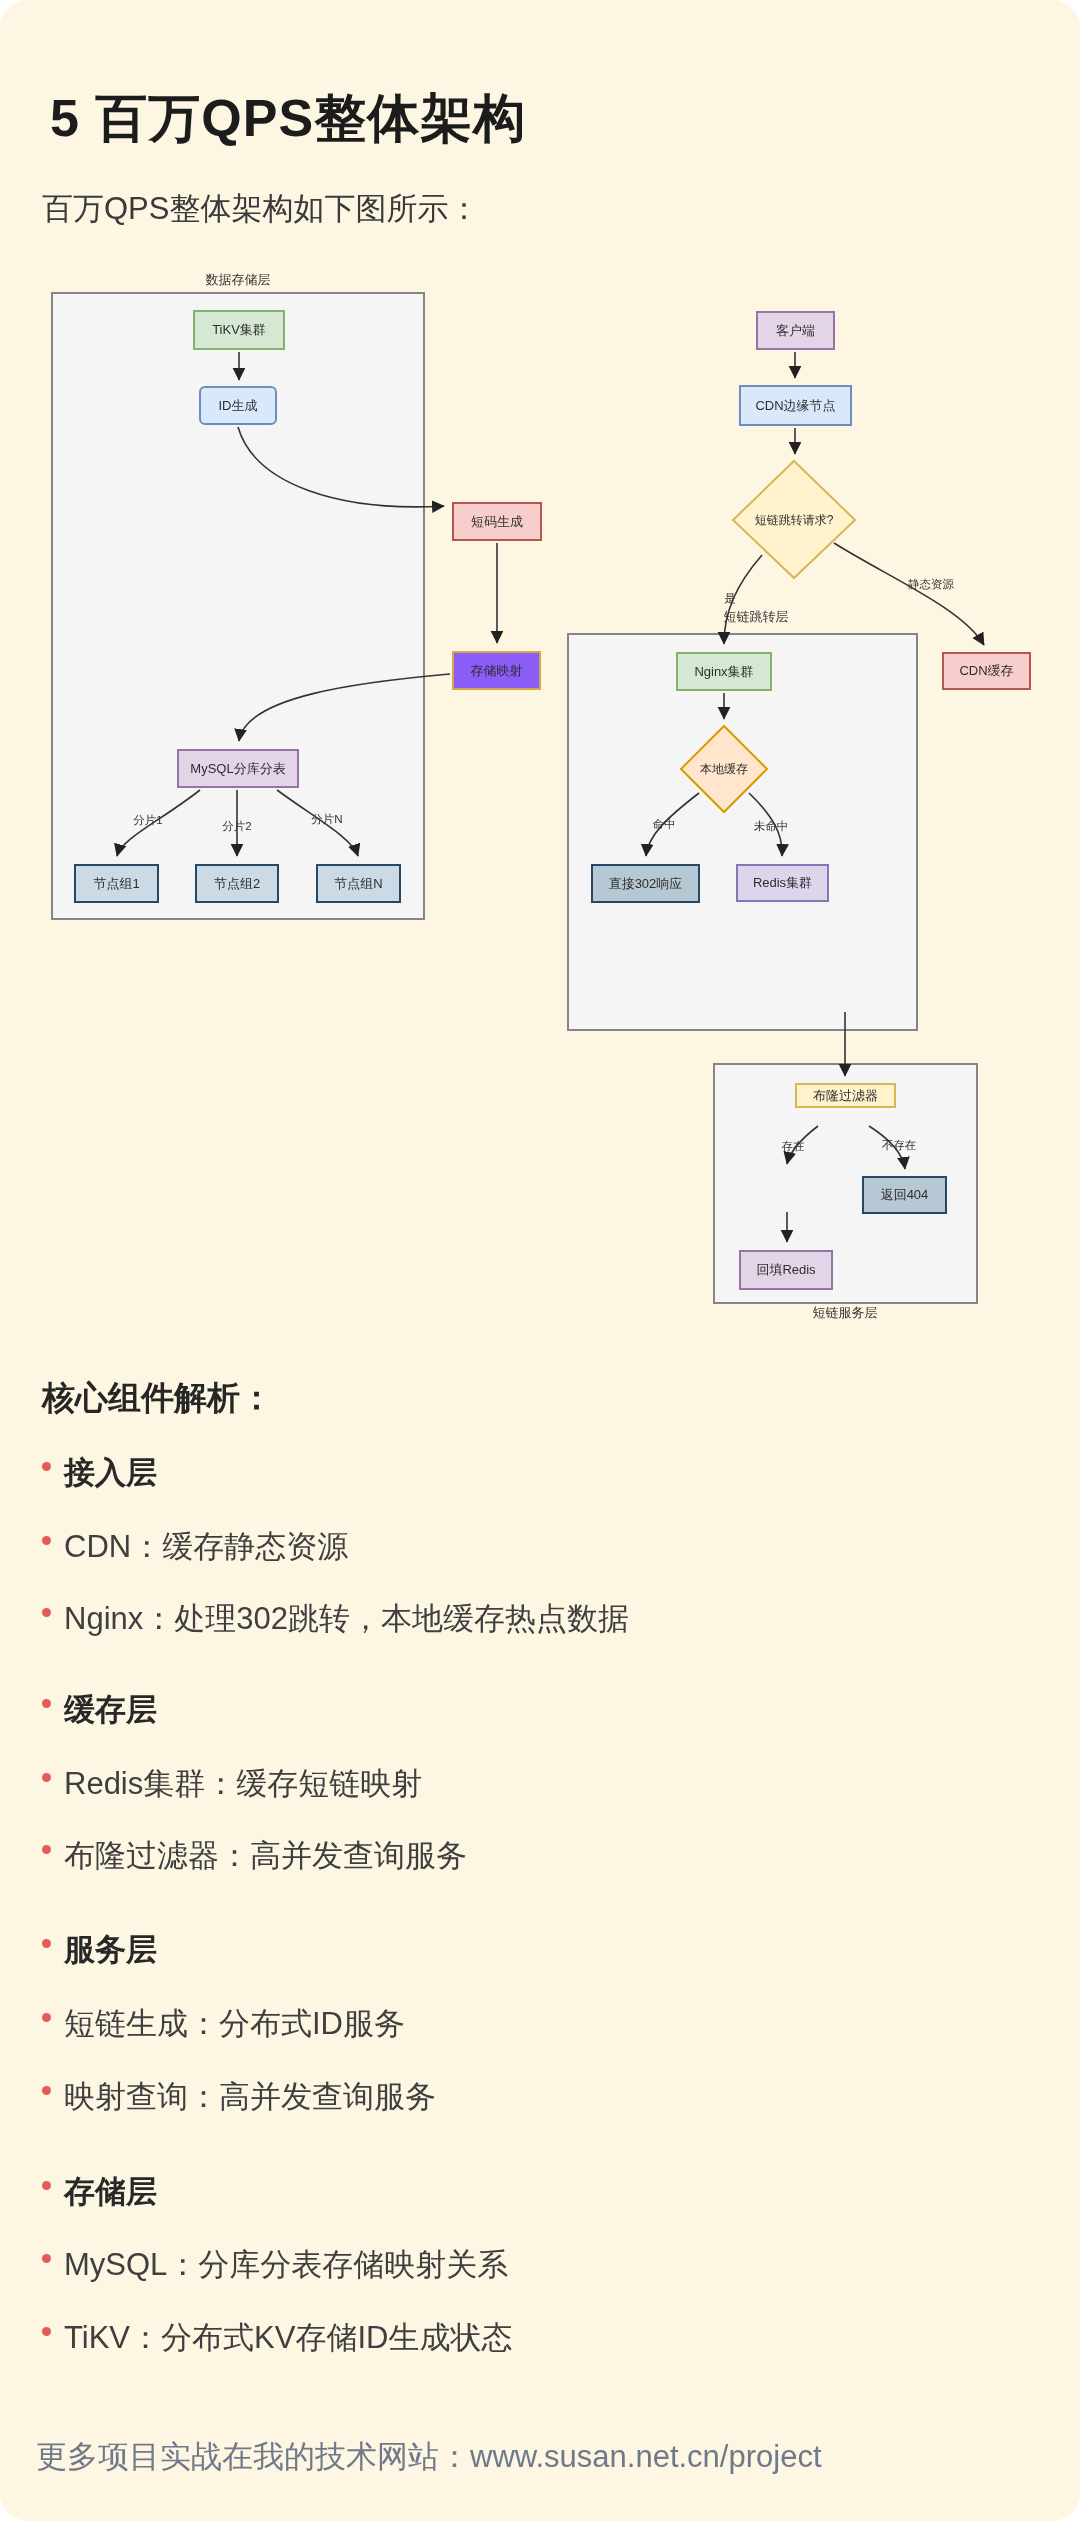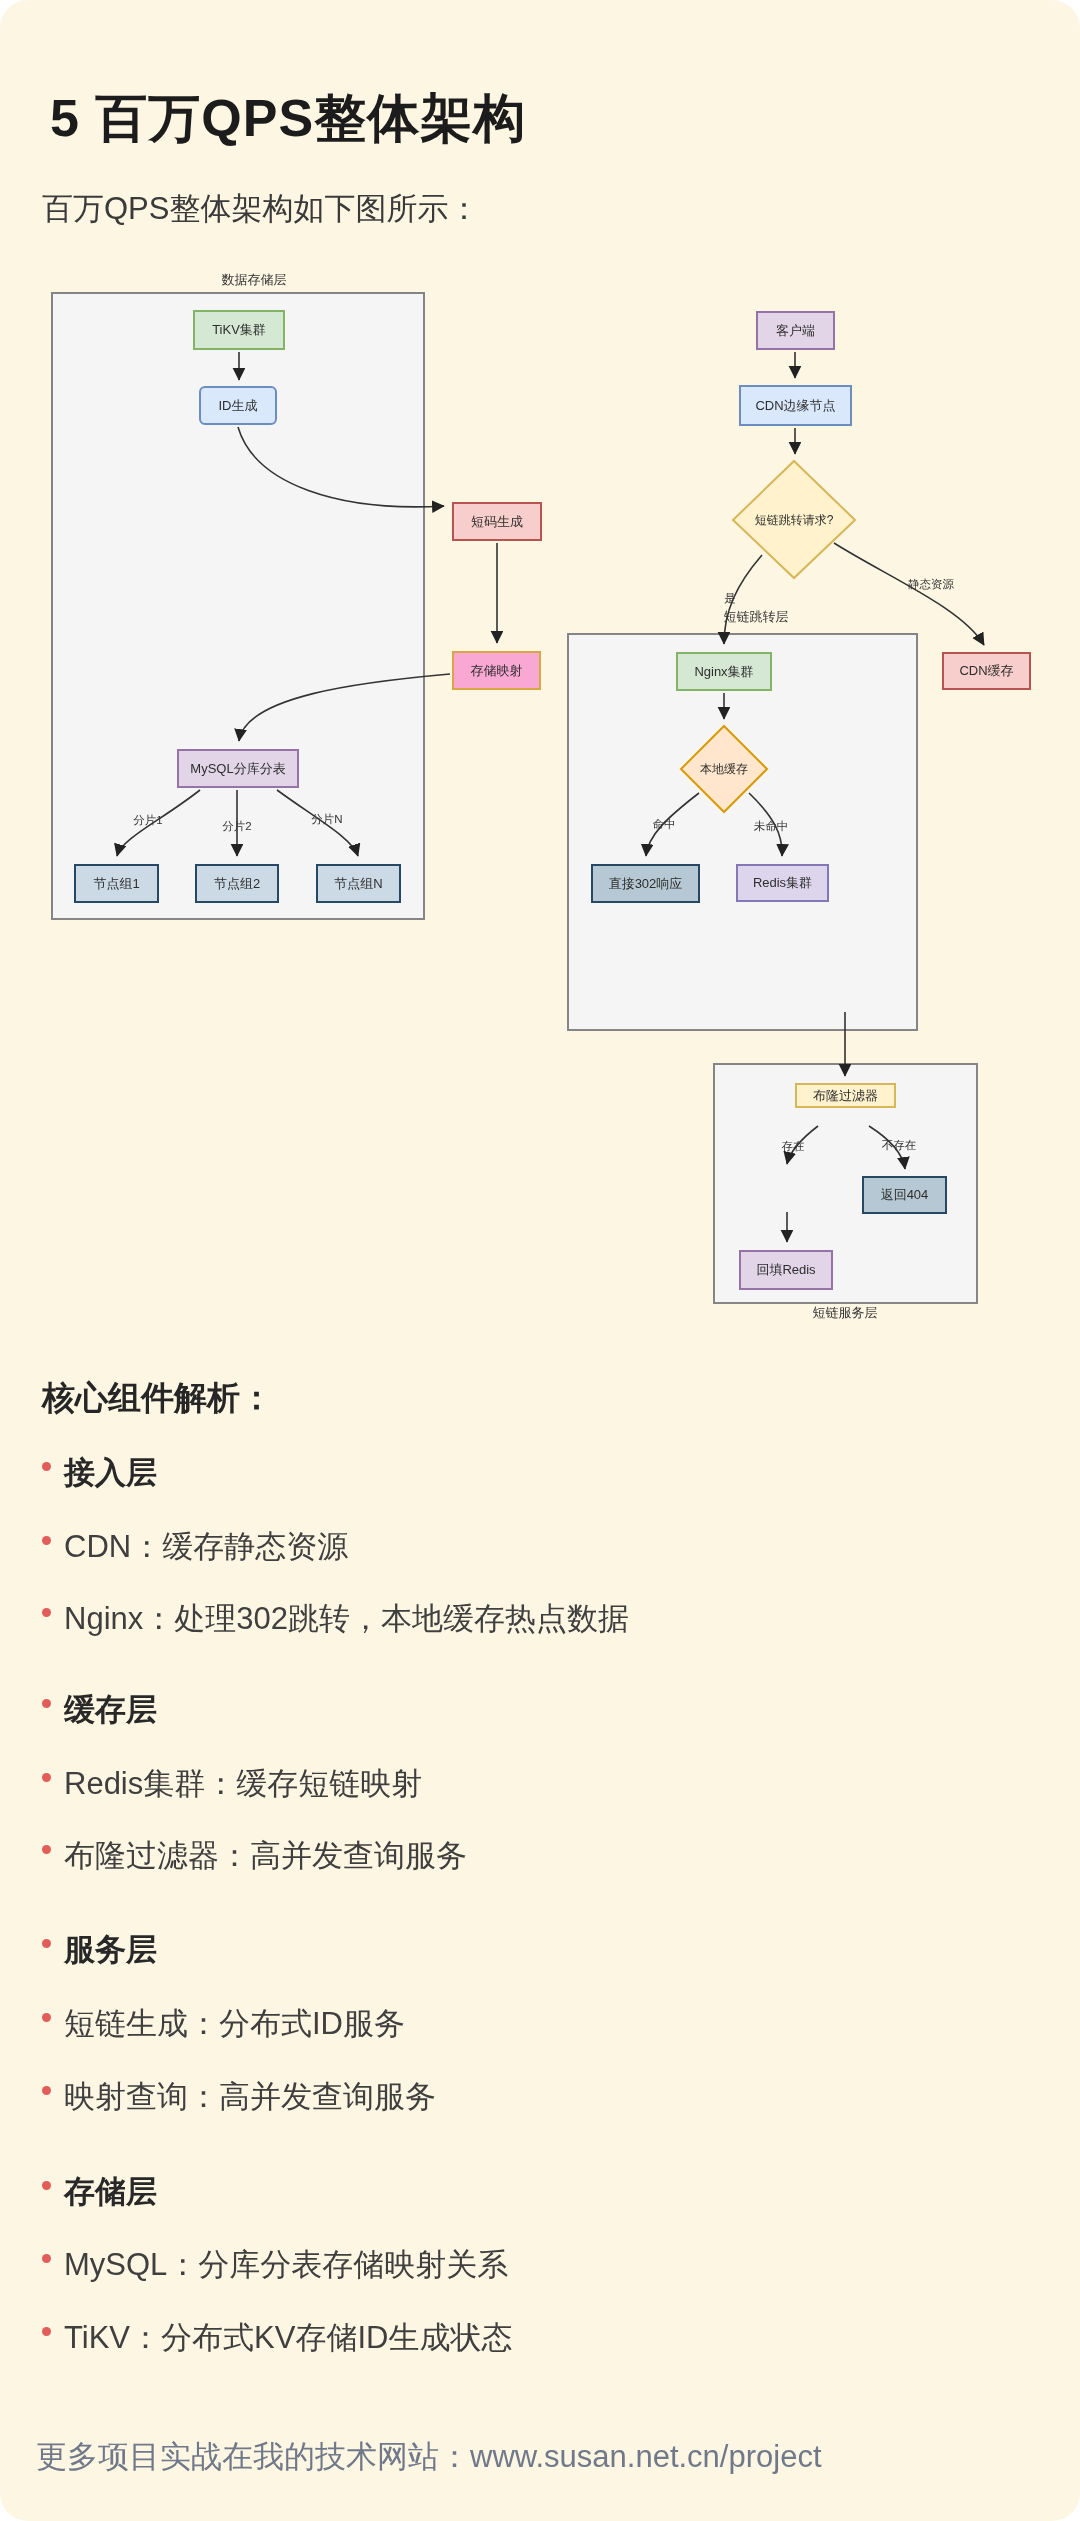--- a/index.html
+++ b/index.html
@@ -18,21 +18,21 @@
   .elabel{position:absolute;transform:translate(-50%,-50%);font-size:11.5px;color:#333;white-space:nowrap;}
   .clabel{position:absolute;transform:translate(-50%,-50%);font-size:13px;color:#333;white-space:nowrap;}
 
   .green{background:#d5e8d4;border-color:#82b366;}
   .blue{background:#dae8fc;border-color:#6c8ebf;}
   .red{background:#f8cecc;border-color:#b85450;}
   .purple{background:#e1d5e7;border-color:#9673a6;}
   .lavender{background:#dcd5ec;border-color:#8378b5;}
   .steel{background:#b6c8d3;border-color:#274864;}
   .steel-light{background:#ccdae6;border-color:#274864;}
-  .orange-light{background:#f9a8d4;border-color:#d9a741;}
+  .orange-light{background:#8b5cf6;border-color:#d9a741;}
 
   
   .heading{position:absolute;left:42px;font-size:33px;font-weight:700;color:#262626;white-space:nowrap;}
   .line{position:absolute;left:64px;font-size:31px;color:#3f3f3f;white-space:nowrap;}
   .line.bold{font-weight:700;color:#282828;}
   .dot{position:absolute;left:42px;width:9px;height:9px;border-radius:50%;background:#e25d5a;}
   .footer{position:absolute;left:36px;top:2436px;font-size:31px;color:#70798a;white-space:nowrap;}
 </style>
 </head>
 <body>
@@ -69,21 +69,21 @@
       <path d="M749,793 C774,817 783,835 782,856"></path>
       <path d="M845,1012 L845,1076"></path>
       <path d="M818,1126 C801,1139 790,1151 787,1164"></path>
       <path d="M787,1212 L787,1242"></path>
       <path d="M869,1126 C891,1140 903,1154 905,1169"></path>
     </g>
     <polygon points="794,461 855,520 794,578 733,520" fill="#fff2cc" stroke="#d6b656" stroke-width="2"></polygon>
     <polygon points="724,726 767,769 724,812 681,769" fill="#ffe6cc" stroke="#d79b00" stroke-width="2"></polygon>
   </svg>
 
-  <div class="clabel" style="left:254px;top:280px;">数据存储层</div>
+  <div class="clabel" style="left:238px;top:280px;">数据存储层</div>
   <div class="clabel" style="left:756px;top:617px;">短链跳转层</div>
   <div class="clabel" style="left:845px;top:1313px;">短链服务层</div>
 
   <div class="node green" style="left:193px;top:310px;width:92px;height:40px;">TiKV集群</div>
   <div class="node blue" style="left:199px;top:386px;width:78px;height:39px;border-radius:6px;">ID生成</div>
   <div class="node purple" style="left:177px;top:749px;width:122px;height:39px;">MySQL分库分表</div>
   <div class="node steel-light" style="left:74px;top:864px;width:85px;height:39px;">节点组1</div>
   <div class="node steel-light" style="left:195px;top:864px;width:84px;height:39px;">节点组2</div>
   <div class="node steel-light" style="left:316px;top:864px;width:85px;height:39px;">节点组N</div>
 

